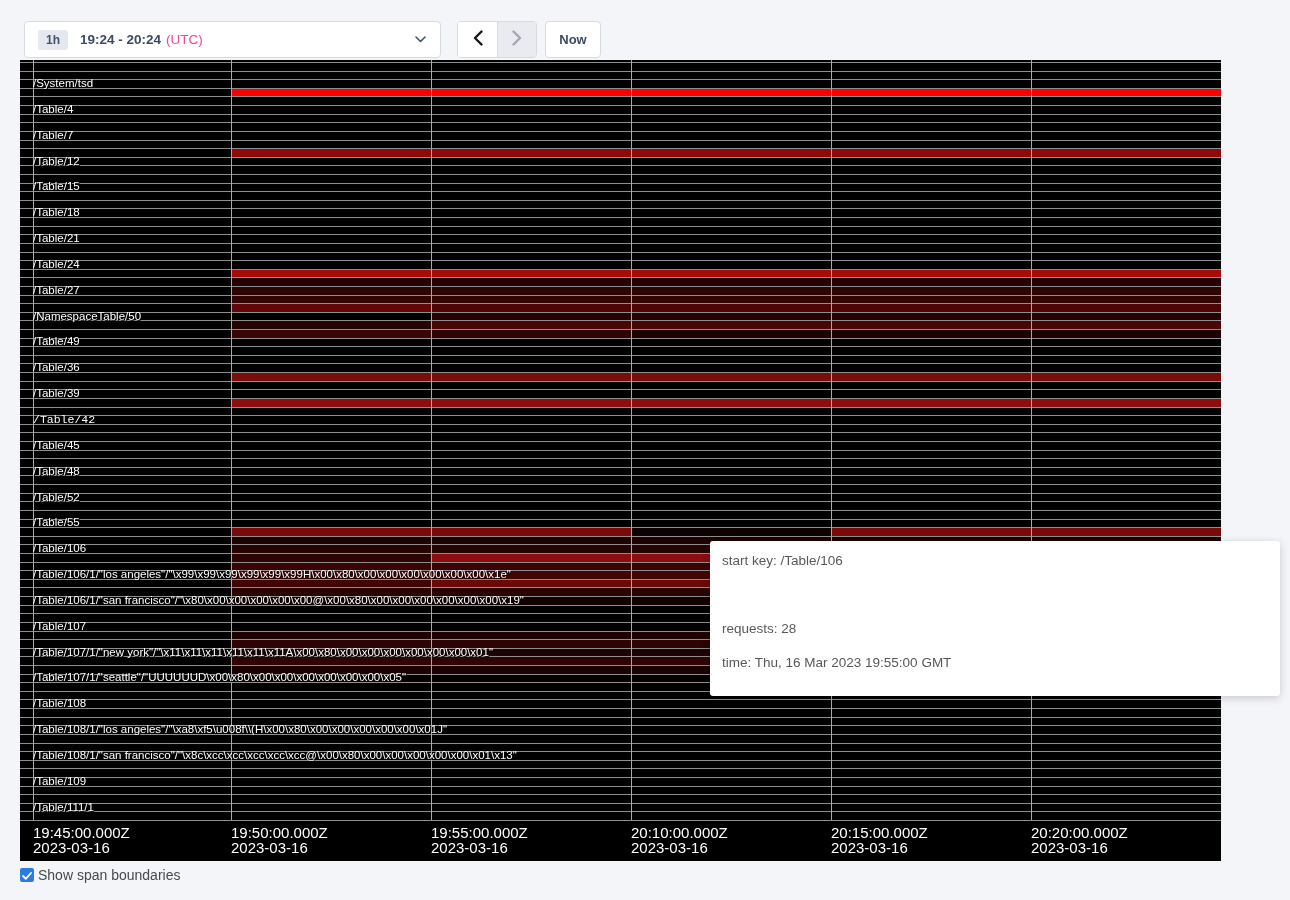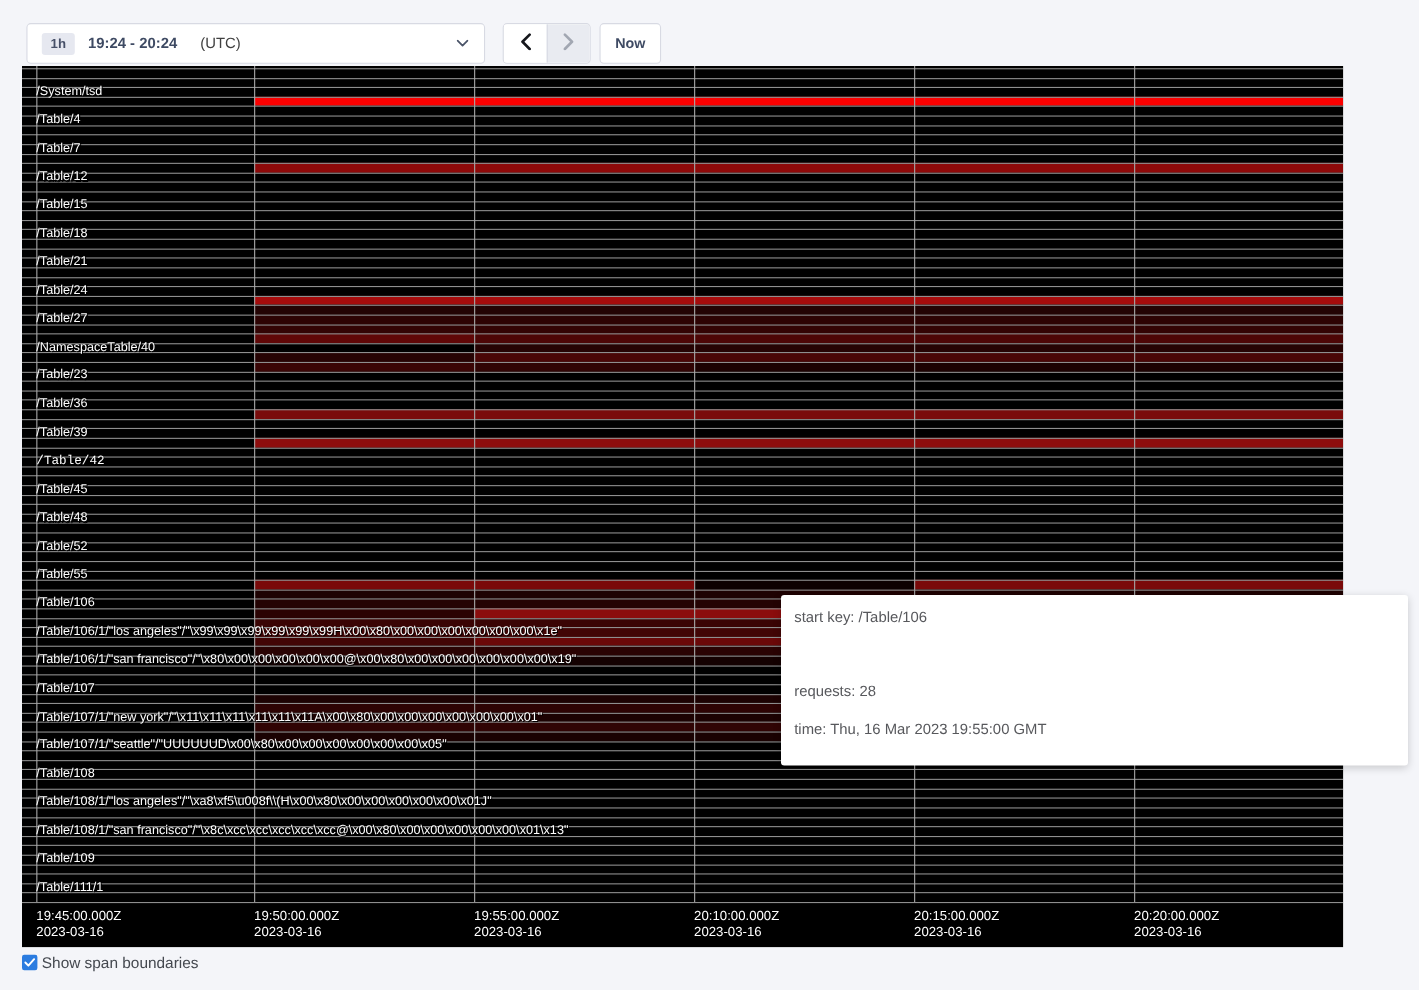--- a/index.html
+++ b/index.html
@@ -14,21 +14,21 @@
   .time-select {
     position:absolute; left:24px; top:21px; width:417px; height:37px;
     background:#fff; border:1px solid #d8dae3; border-radius:4px;
     display:flex; align-items:center; cursor:pointer;
   }
   .range-badge {
     margin-left:13px; background:#e6e8f0; color:#475068;
     font-size:12px; font-weight:bold; padding:3px 8px; border-radius:3px;
   }
   .range-text { margin-left:12px; font-size:13.5px; font-weight:bold; color:#3e4a63; }
-  .range-zone { margin-left:21px; font-size:13.5px; color:#404040; }
+  .range-zone { margin-left:5px; font-size:13.5px; color:#ec4899; }
   .select-caret { margin-left:auto; margin-right:14px; display:flex; align-items:center; }
   .nav-group {
     position:absolute; left:457px; top:21px; height:37px; display:flex;
     border:1px solid #d8dae3; border-radius:4px; overflow:hidden; background:#fff;
   }
   .nav-btn {
     width:39px; height:100%; display:flex; align-items:center; justify-content:center;
     background:#fff; border:none; cursor:pointer;
   }
   .nav-btn + .nav-btn { border-left:1px solid #d8dae3; }
@@ -44,21 +44,21 @@
     position:absolute; left:20px; top:60px; width:1201px; height:801px;
     background:#000; overflow:hidden;
   }
   .hline { position:absolute; left:0; width:100%; height:1px; background:#8e8e8e; }
   .vline { position:absolute; top:0; width:1px; background:#a8a8a8; }
   .band  { position:absolute; }
   .row-label {
     position:absolute; color:#fff; font-size:11.5px; font-weight:500;
     white-space:nowrap; text-shadow:1px 1px 0 #000; line-height:1;
   }
-  .x-tick { position:absolute; color:#fff; font-size:12px; line-height:15px; white-space:nowrap; }
+  .x-tick { position:absolute; color:#fff; font-size:15px; line-height:15px; white-space:nowrap; }
   
   .kv-tooltip {
     position:absolute; left:710px; top:541px; width:570px; height:155px;
     background:#fff; border-radius:3px; box-shadow:0 2px 8px rgba(0,0,0,0.18);
     padding:10px 0 0 12px; z-index:5;
   }
   .kv-tooltip .tline {
     color:#57585c; font-size:13.5px; white-space:nowrap;
     position:absolute; left:12px;
   }
@@ -331,22 +331,22 @@
     <div class="vline" style="left: 1011px; height: 760px;"></div>
     <div class="row-label" style="left: 13px; top: 18.035px;">/System/tsd</div>
     <div class="row-label" style="left: 13px; top: 43.877px;">/Table/4</div>
     <div class="row-label" style="left: 13px; top: 69.719px;">/Table/7</div>
     <div class="row-label" style="left: 13px; top: 95.561px;">/Table/12</div>
     <div class="row-label" style="left: 13px; top: 121.403px;">/Table/15</div>
     <div class="row-label" style="left: 13px; top: 147.245px;">/Table/18</div>
     <div class="row-label" style="left: 13px; top: 173.087px;">/Table/21</div>
     <div class="row-label" style="left: 13px; top: 198.929px;">/Table/24</div>
     <div class="row-label" style="left: 13px; top: 224.771px;">/Table/27</div>
-    <div class="row-label" style="left: 13px; top: 250.613px;">/NamespaceTable/40</div>
-    <div class="row-label" style="left: 13px; top: 276.455px;">/Table/23</div>
+    <div class="row-label" style="left: 13px; top: 250.613px;">/NamespaceTable/50</div>
+    <div class="row-label" style="left: 13px; top: 276.455px;">/Table/49</div>
     <div class="row-label" style="left: 13px; top: 302.297px;">/Table/36</div>
     <div class="row-label" style="left: 13px; top: 328.139px;">/Table/39</div>
     <div class="row-label" style="left: 13px; top: 353.981px; font-family: Liberation Mono, monospace;">/Table/42</div>
     <div class="row-label" style="left: 13px; top: 379.823px;">/Table/45</div>
     <div class="row-label" style="left: 13px; top: 405.665px;">/Table/48</div>
     <div class="row-label" style="left: 13px; top: 431.507px;">/Table/52</div>
     <div class="row-label" style="left: 13px; top: 457.349px;">/Table/55</div>
     <div class="row-label" style="left: 13px; top: 483.191px;">/Table/106</div>
     <div class="row-label" style="left: 13px; top: 509.033px;">/Table/106/1/"los angeles"/"\x99\x99\x99\x99\x99\x99H\x00\x80\x00\x00\x00\x00\x00\x00\x1e"</div>
     <div class="row-label" style="left: 13px; top: 534.875px;">/Table/106/1/"san francisco"/"\x80\x00\x00\x00\x00\x00@\x00\x80\x00\x00\x00\x00\x00\x00\x19"</div>

